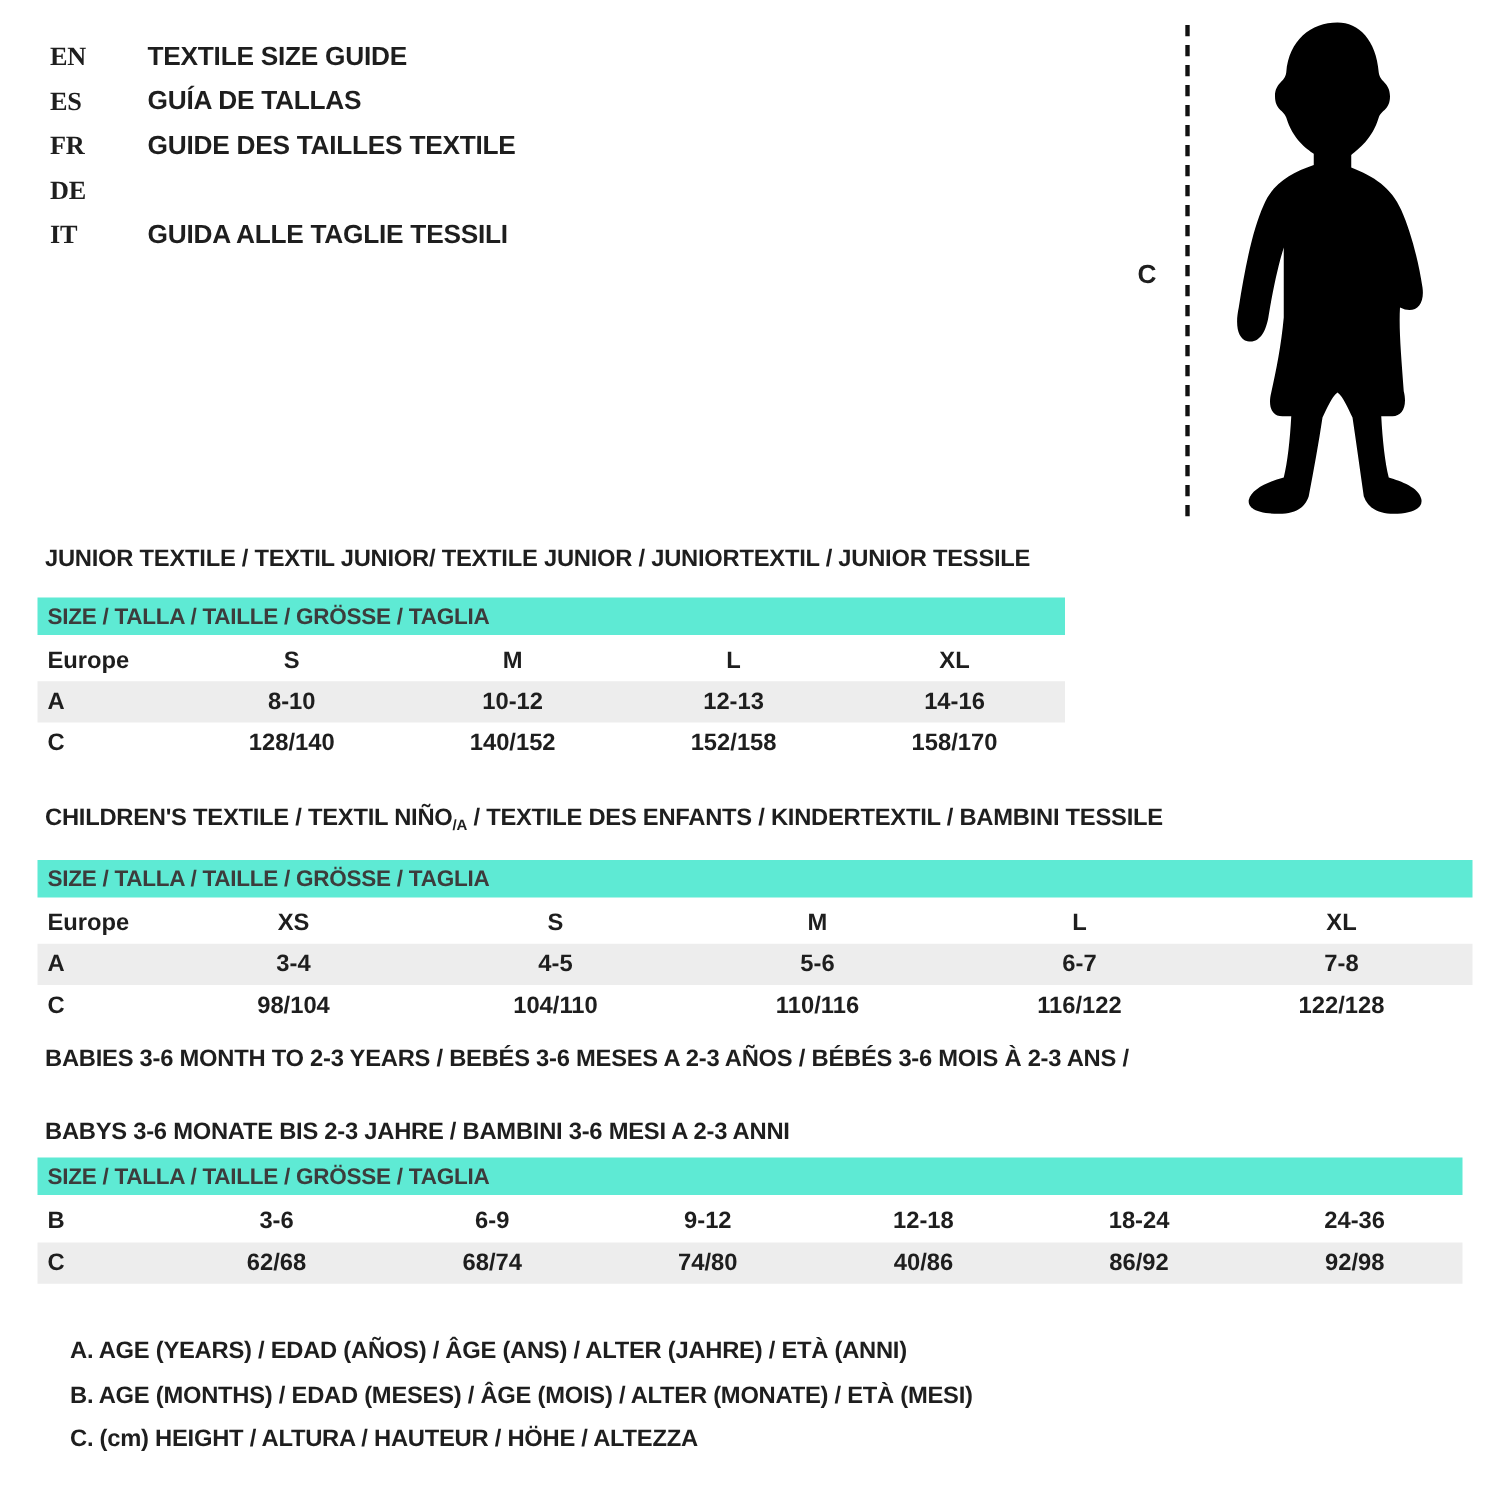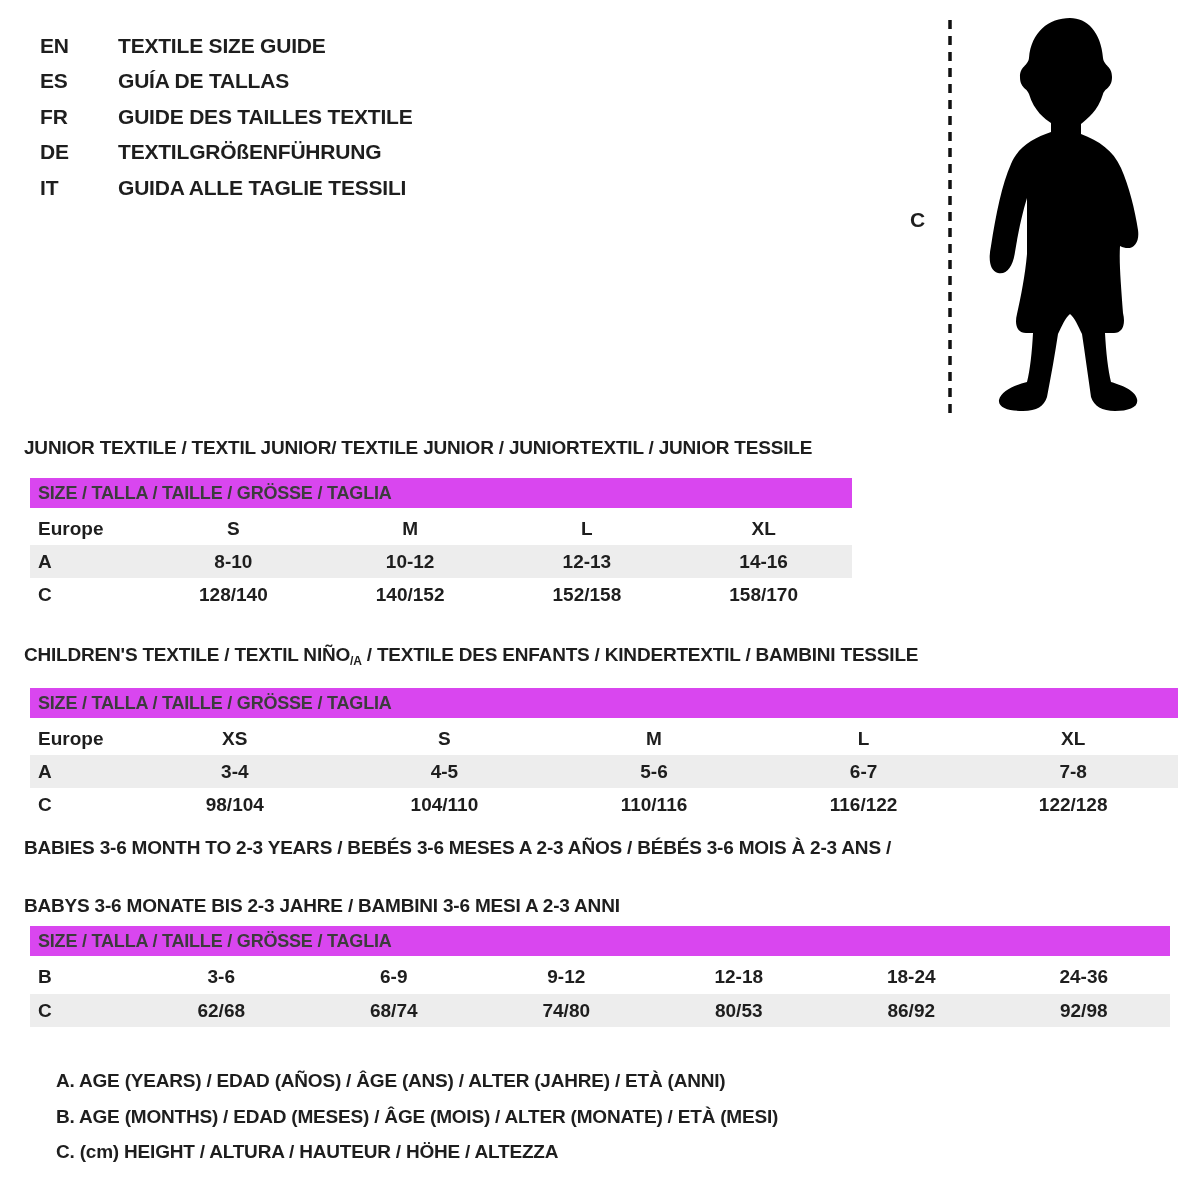--- a/index.html
+++ b/index.html
@@ -9,30 +9,30 @@
     height: 1200px;
     background: #ffffff;
     font-family: "Liberation Sans", sans-serif;
     font-weight: bold;
     color: #1e1e1e;
     overflow: hidden;
   }
   
   .lang-block { position: absolute; left: 40px; top: 28px; }
   .lang-row { display: flex; height: 35.5px; align-items: center; font-size: 21px; letter-spacing: -0.2px; }
-  .lang-code { width: 78px; }
+  .lang-code { width: 78px; font-family: Liberation Serif, serif; }
   
   .measure-c { position: absolute; left: 910px; top: 208px; font-size: 21px; }
   .figure-svg { position: absolute; left: 935px; top: 12px; }
   
-  .sec-title { position: absolute; left: 24px; font-size: 19px; letter-spacing: -0.2px; white-space: nowrap; }
+  .sec-title { position: absolute; left: 36px; font-size: 19px; letter-spacing: -0.2px; white-space: nowrap; }
   .sub-a { font-size: 12px; vertical-align: -4px; }
   
   .size-table { position: absolute; left: 30px; }
-  .size-bar { height: 30px; line-height: 30px; background: #d946ef; color: #3c3c3c; font-size: 18px; padding-left: 8px; letter-spacing: -0.2px; margin-bottom: 4px; }
+  .size-bar { height: 30px; line-height: 30px; background: #5eead4; color: #3c3c3c; font-size: 18px; padding-left: 8px; letter-spacing: -0.2px; margin-bottom: 4px; }
   .t-row { display: flex; height: 33px; align-items: center; font-size: 19px; }
   .t-row.shaded { background: #ededed; }
   .t-lab { box-sizing: border-box; padding-left: 8px; }
   .junior .t-lab { width: 115px; }
   .children .t-lab { width: 100px; }
   .babies .t-lab { width: 105px; }
   .t-c { flex: 1; text-align: center; }
   
   .legend { position: absolute; left: 40px; top: 1070px; }
   .legend-line { height: 20px; margin-bottom: 15.5px; font-size: 19px; letter-spacing: -0.2px; white-space: nowrap; margin-left: 16px; }
@@ -50,21 +50,20 @@
     <div class="lang-row">
       <span class="lang-code">ES</span>
       <span class="lang-title">GUÍA DE TALLAS</span>
     </div>
     <div class="lang-row">
       <span class="lang-code">FR</span>
       <span class="lang-title">GUIDE DES TAILLES TEXTILE</span>
     </div>
     <div class="lang-row">
       <span class="lang-code">DE</span>
-      <span class="lang-title">TEXTILGRÖßENFÜHRUNG</span>
     </div>
     <div class="lang-row">
       <span class="lang-code">IT</span>
       <span class="lang-title">GUIDA ALLE TAGLIE TESSILI</span>
     </div>
   </div>
 
   <span class="measure-c">C</span>
   <svg class="figure-svg" width="260" height="405" viewBox="0 0 260 405" aria-hidden="true">
     <line x1="15" y1="8" x2="15" y2="403" stroke="#111111" stroke-width="3.5" stroke-dasharray="9 7"></line>
@@ -180,21 +179,21 @@
       <span class="t-c">9-12</span>
       <span class="t-c">12-18</span>
       <span class="t-c">18-24</span>
       <span class="t-c">24-36</span>
     </div>
     <div class="t-row shaded">
       <span class="t-lab">C</span>
       <span class="t-c">62/68</span>
       <span class="t-c">68/74</span>
       <span class="t-c">74/80</span>
-      <span class="t-c">80/53</span>
+      <span class="t-c">40/86</span>
       <span class="t-c">86/92</span>
       <span class="t-c">92/98</span>
     </div>
   </div>
 
   <div class="legend">
     <div class="legend-line">A. AGE (YEARS) / EDAD (AÑOS) / ÂGE (ANS) / ALTER (JAHRE) / ETÀ (ANNI)</div>
     <div class="legend-line">B. AGE (MONTHS) / EDAD (MESES) / ÂGE (MOIS) / ALTER (MONATE) / ETÀ (MESI)</div>
     <div class="legend-line">C. (cm) HEIGHT / ALTURA / HAUTEUR / HÖHE / ALTEZZA</div>
   </div>

